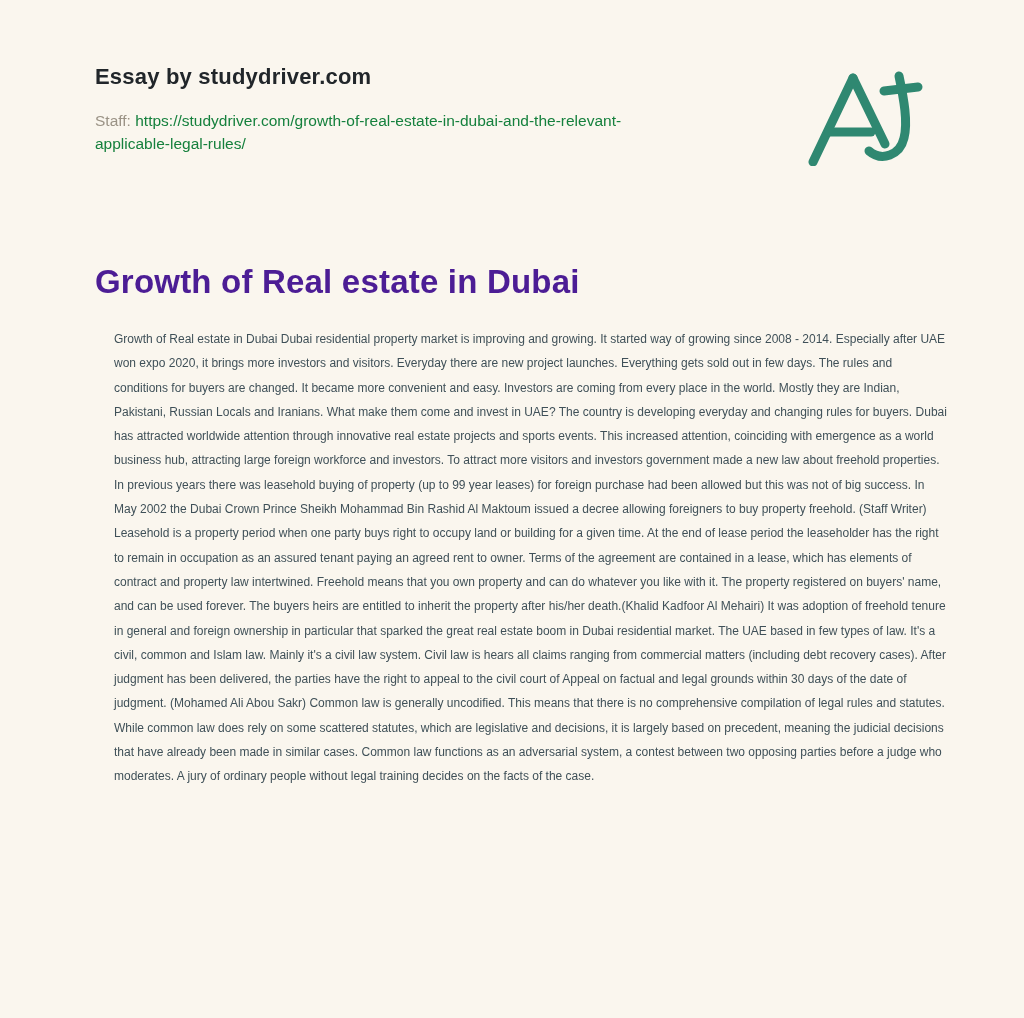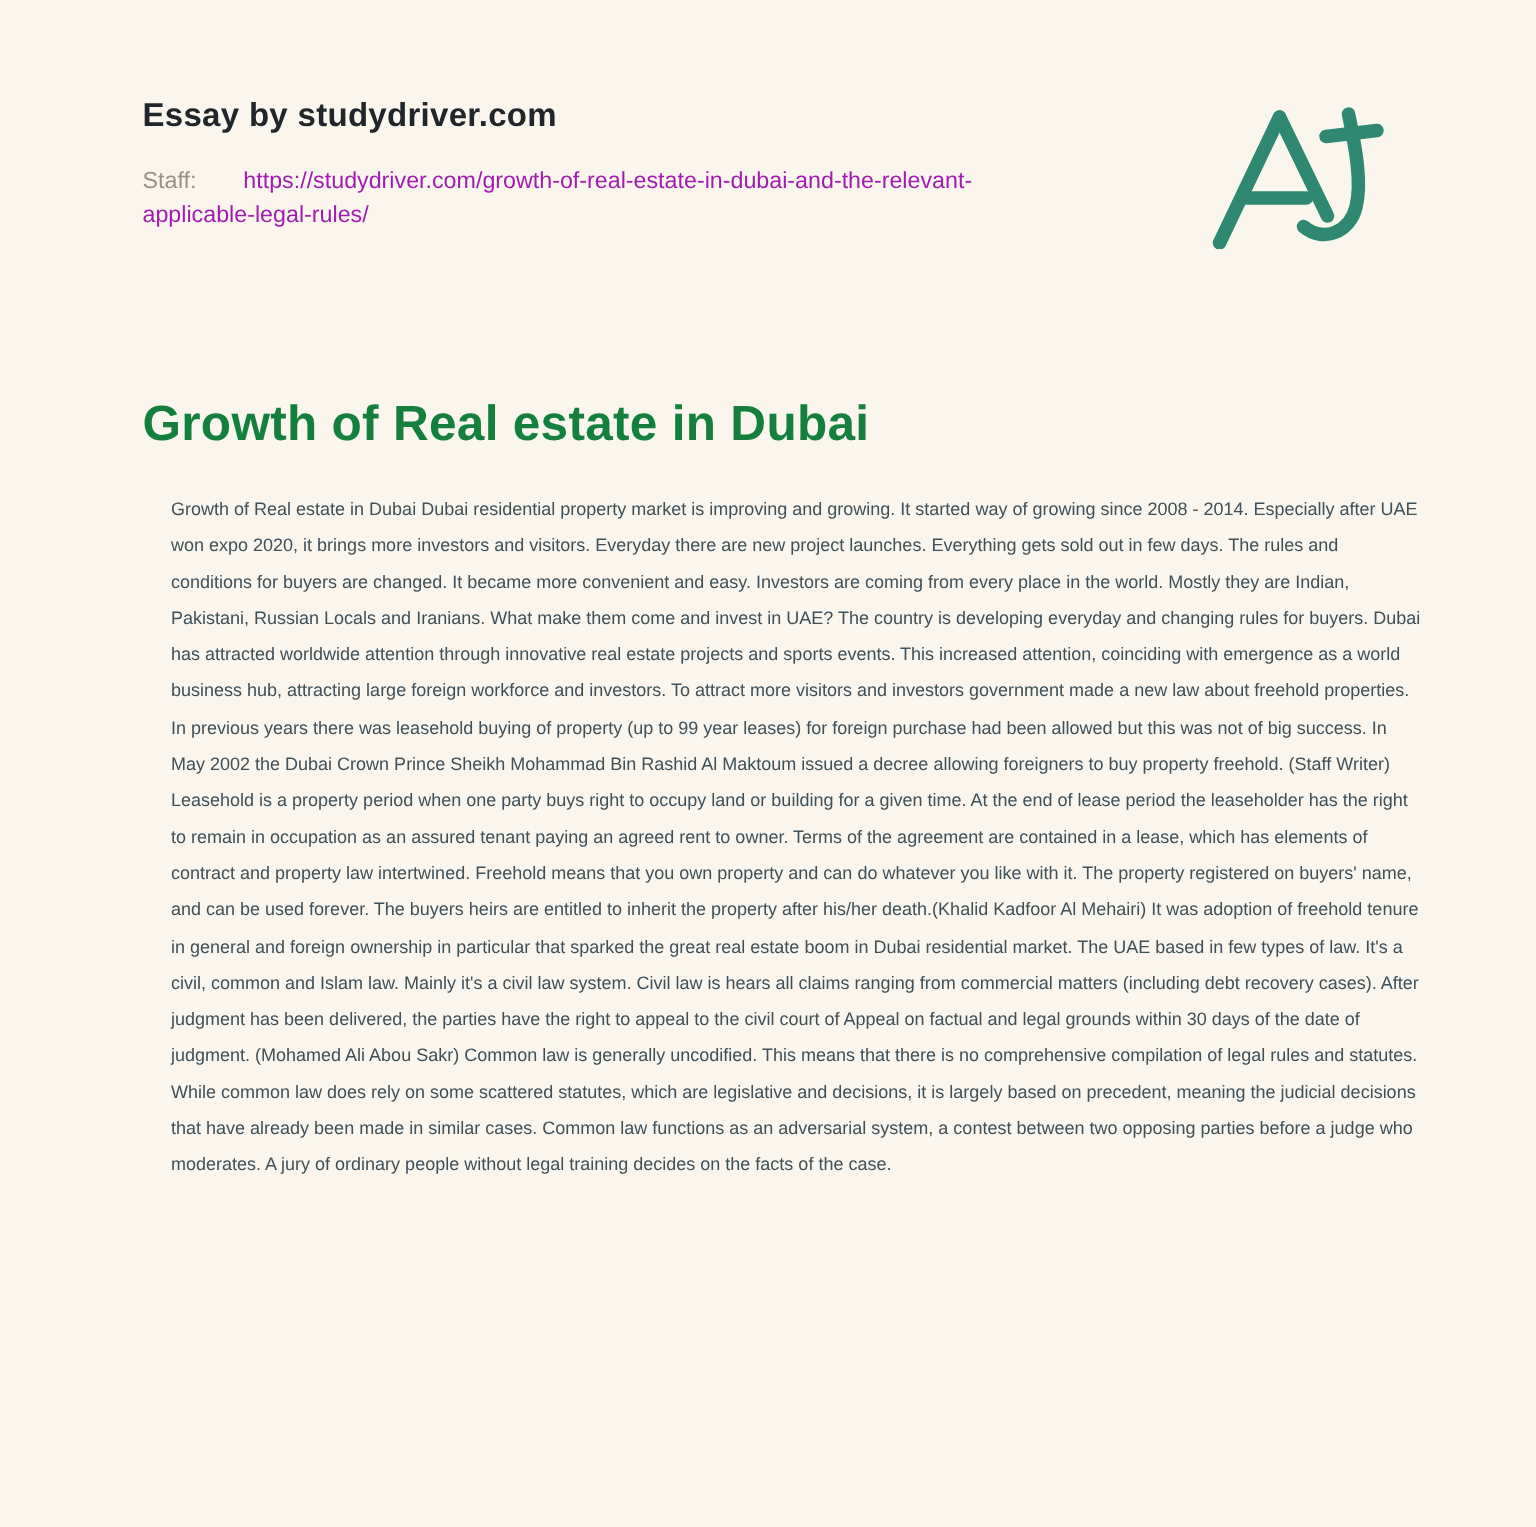--- a/index.html
+++ b/index.html
@@ -28,35 +28,34 @@
   }
   .byline .site { font-weight: bold; }
   .source {
     margin-top: 20px;
     font-size: 15.5px;
     line-height: 1.48;
     max-width: 600px;
     color: #9a9285;
   }
   .source a {
-    color: #a21caf;
+    color: #15803d;
     text-decoration: none;
     cursor: pointer;
-    margin-left: 27px;
   }
   .logo {
     margin-top: 6px;
     margin-right: 4px;
   }
   .logo svg { display: block; }
   .title {
     margin-top: 97px;
     font-size: 33px;
     font-weight: 600;
-    color: #15803d;
+    color: #4c1d95;
     letter-spacing: 0.2px;
   }
   .body-text {
     margin-top: 26px;
     width: 834px;
     font-size: 12px;
     line-height: 24.3px;
     color: #3f5058;
     text-align: left;
     margin-left: 19px;

